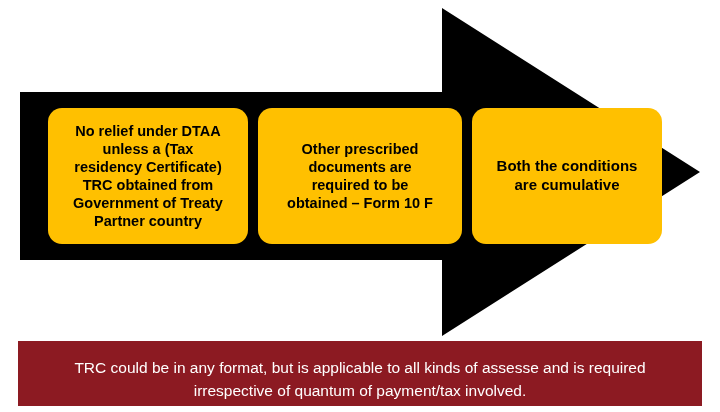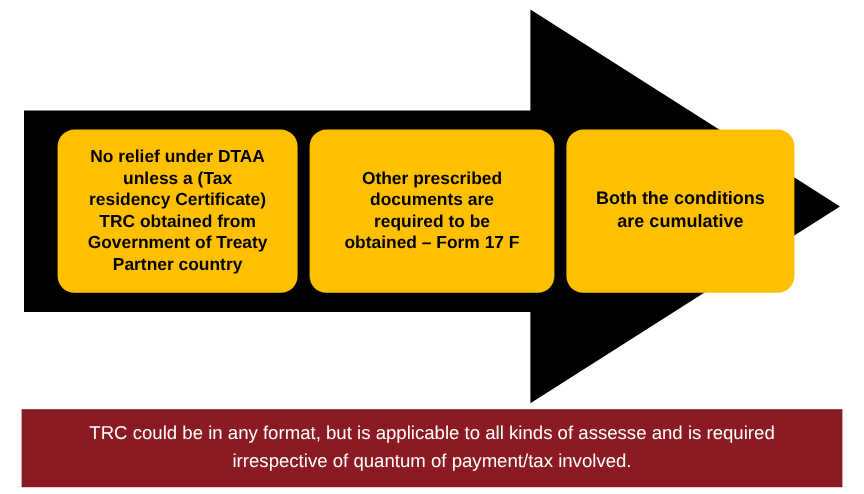--- a/index.html
+++ b/index.html
@@ -79,21 +79,21 @@
   
   #footer-banner {
     position: absolute;
     left: 18px;
     top: 341px;
     width: 684px;
     height: 65px;
     background: #8C1A22;
     color: #ffffff;
     display: flex;
-    align-items: center;
+    align-items: flex-end;
     justify-content: center;
     text-align: center;
     font-size: 15.5px;
     line-height: 1.45;
     box-sizing: border-box;
     padding: 4px 14px;
   }
   #footer-banner .txt {
     display: block;
     white-space: pre-line;
@@ -114,21 +114,21 @@
 residency Certificate)
 TRC obtained from
 Government of Treaty
 Partner country</span>
   </div>
 
   <div class="box" id="box-2">
     <span class="txt">Other prescribed
 documents are
 required to be
-obtained – Form 17 F</span>
+obtained – Form 10 F</span>
   </div>
 
   <div class="box" id="box-3">
     <span class="txt">Both the  conditions
 are cumulative</span>
   </div>
 
   <div id="footer-banner">
     <span class="txt">TRC could be in any format, but is applicable to all kinds of assesse and is required
 irrespective of quantum of payment/tax involved.</span>

